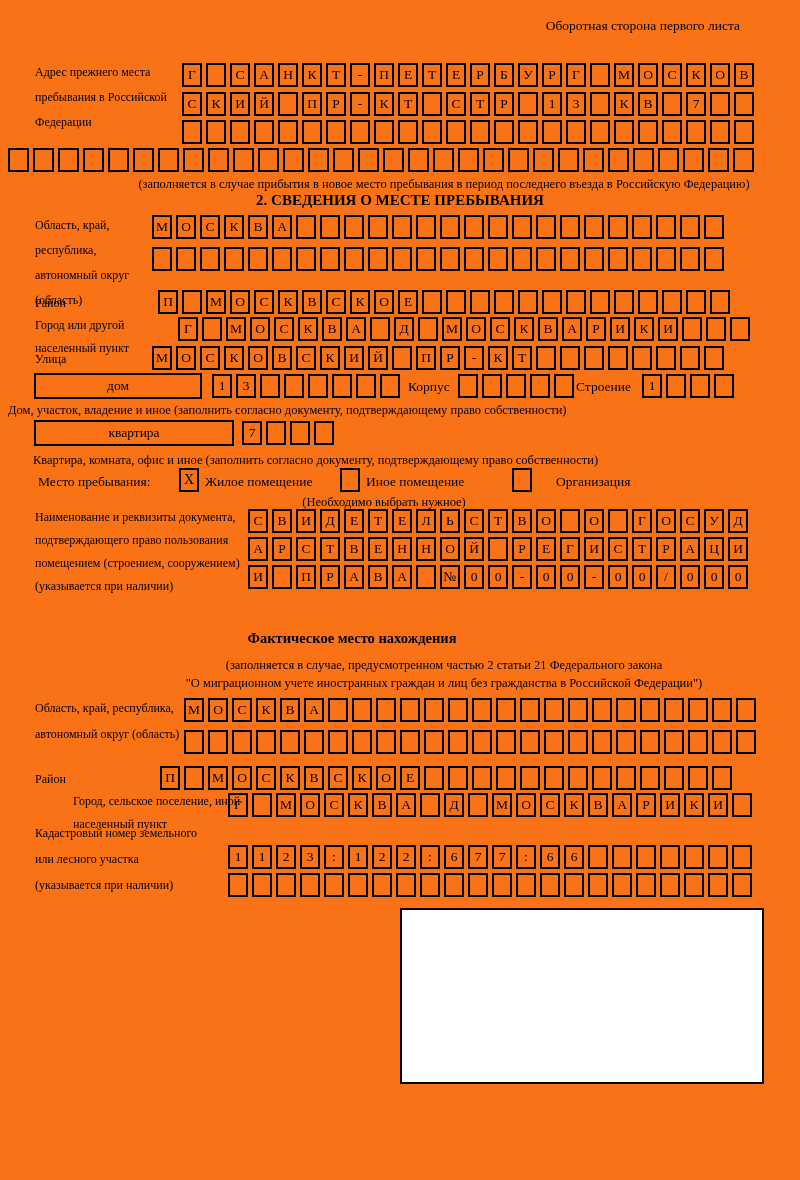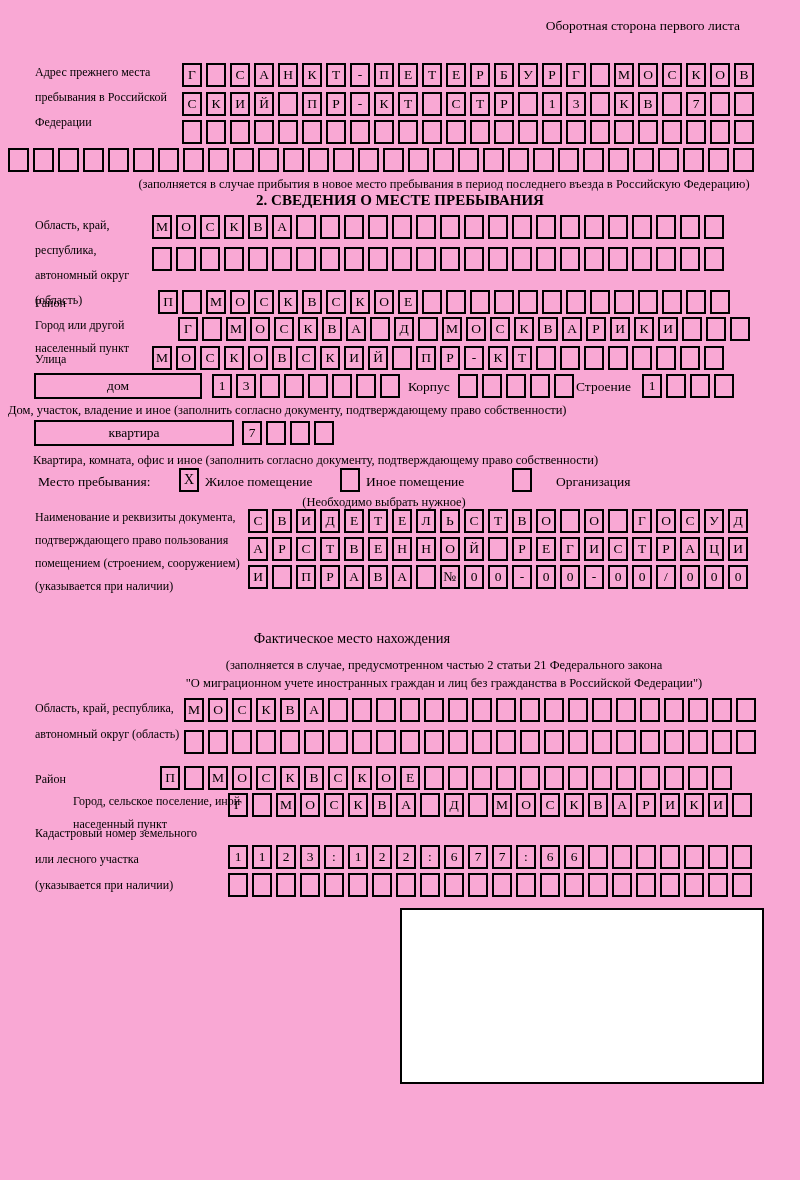--- a/index.html
+++ b/index.html
@@ -1,26 +1,26 @@
 <!DOCTYPE html>
 <html lang="ru"><head>
 <meta charset="utf-8">
 <style>
   html,body{margin:0;padding:0;background:#fff;}
   .page{
-    position:relative;width:800px;height:1180px;background:#f9a8d4;color:#000;
+    position:relative;width:800px;height:1180px;background:#f97316;color:#000;
     font-family:"Liberation Serif","DejaVu Serif",serif;overflow:hidden;
   }
   .abs{position:absolute;}
   .label{font-size:12px;line-height:25px;}
   .inline-label{font-size:13.5px;line-height:22px;}
   .note{font-size:13.5px;}
   .caption{font-size:12.5px;line-height:17px;}
   .title{font-weight:bold;font-size:15px;text-align:center;width:800px;}
-  .subtitle{font-weight:normal;font-size:14.5px;text-align:center;width:704px;}
+  .subtitle{font-weight:bold;font-size:14.5px;text-align:center;width:704px;}
   .center{text-align:center;padding-left:44px;}
   .cellrow{display:flex;gap:4px;}
   .cell{
     width:20px;height:24px;border:2px solid #000;box-sizing:border-box;
     display:flex;align-items:center;justify-content:center;
     font-size:13.5px;flex:0 0 auto;
   }
   .cellrow.wide .cell{width:21px;}
   .wbox{
     border:2px solid #000;height:26px;box-sizing:border-box;

